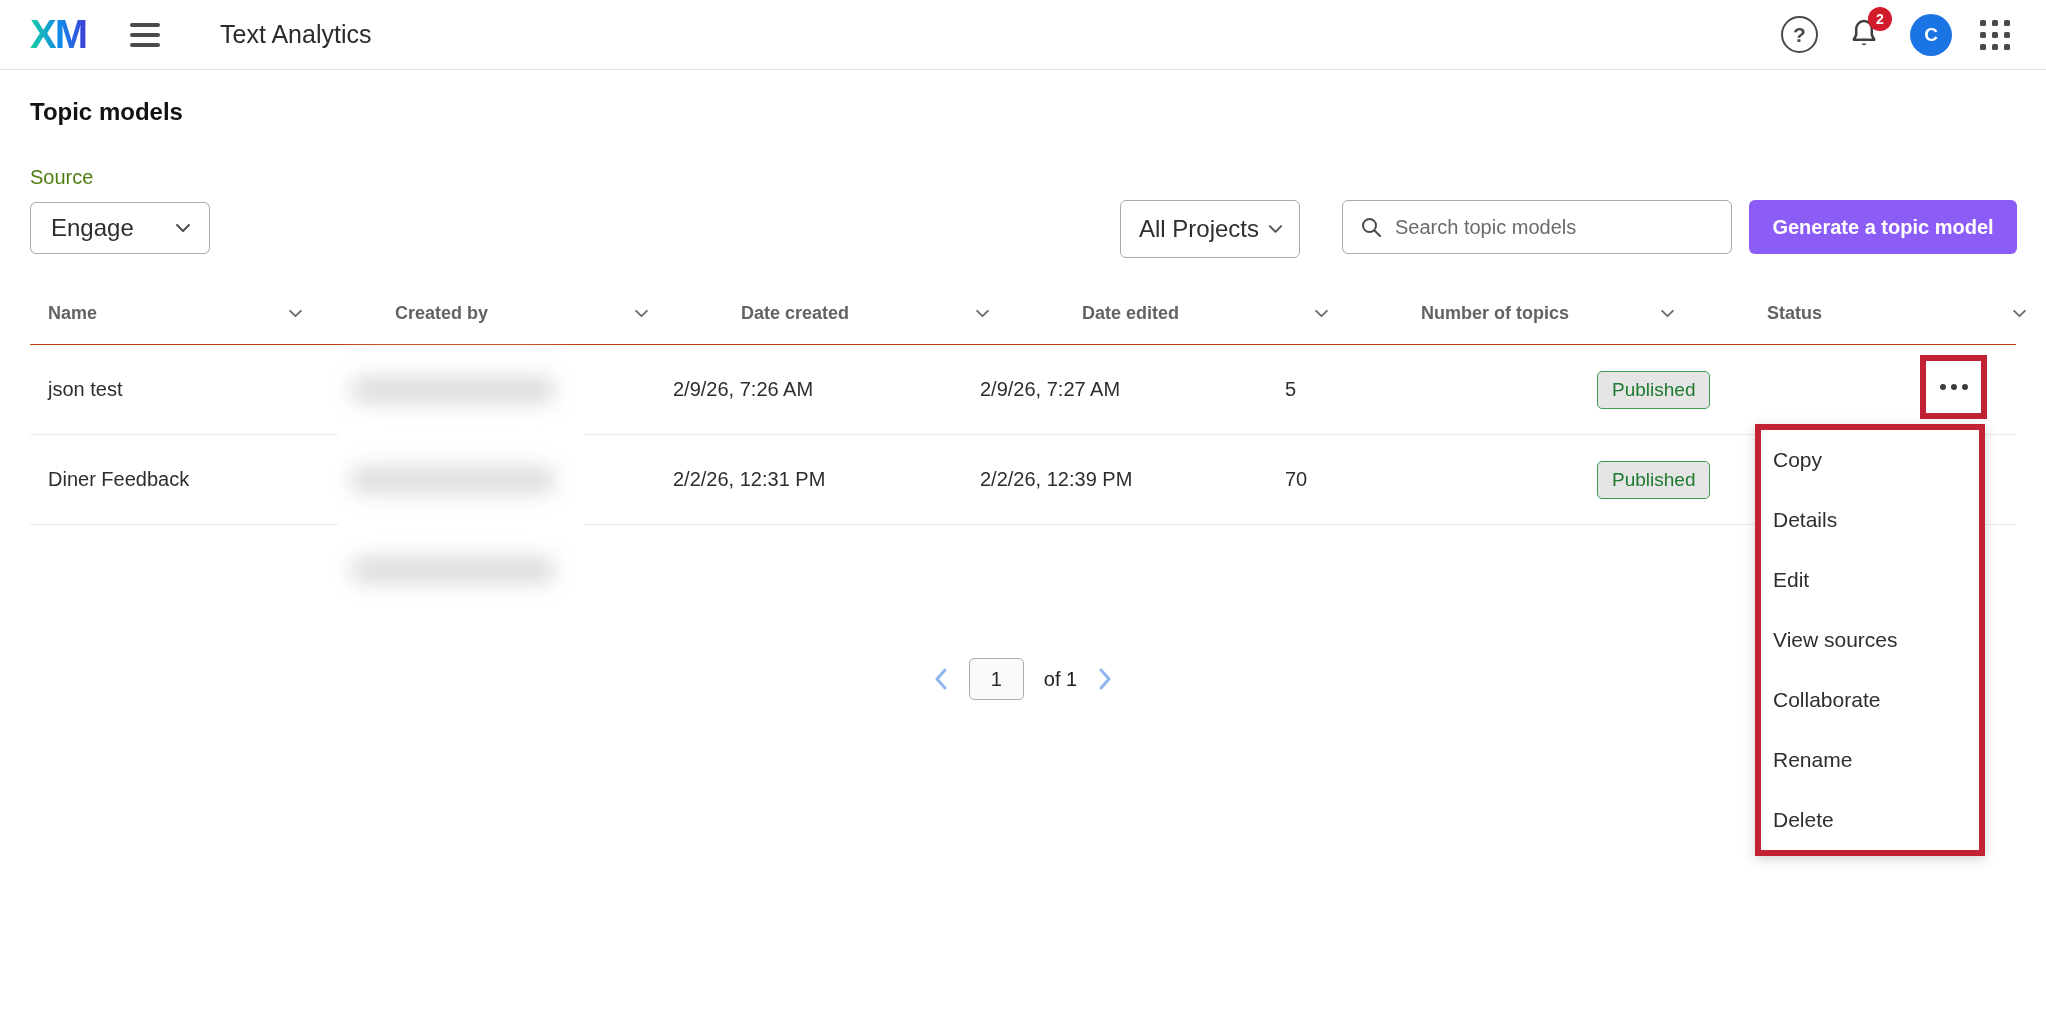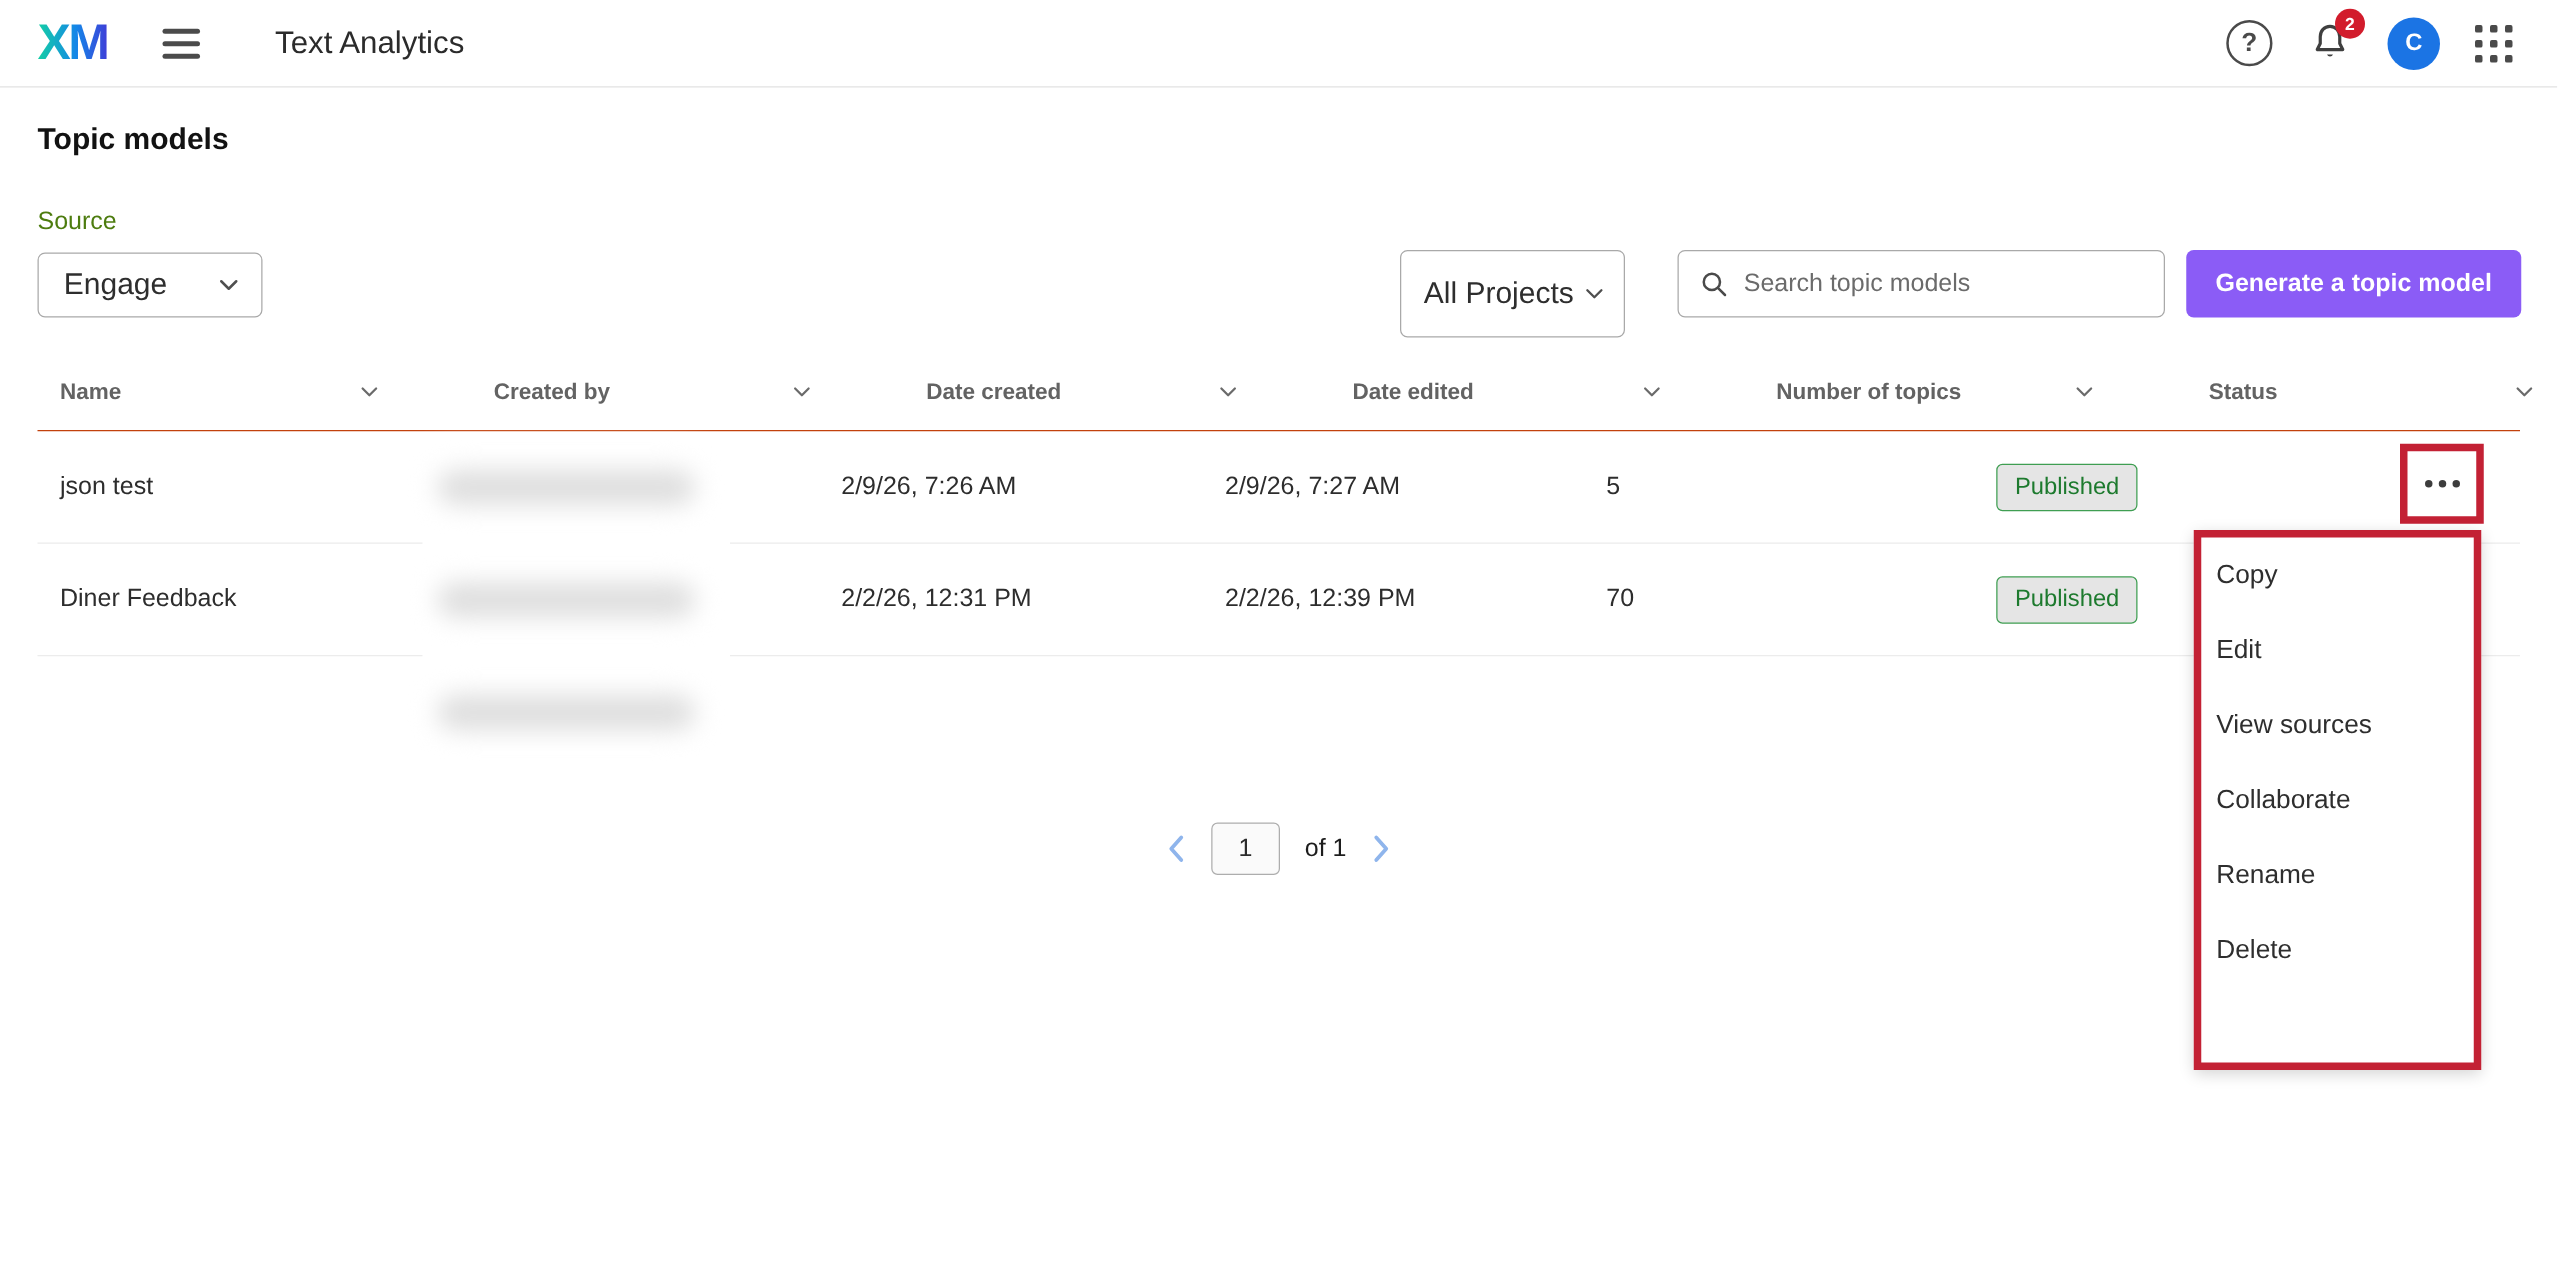--- a/index.html
+++ b/index.html
@@ -21,21 +21,21 @@
   .badge { position:absolute; top:-9px; right:-10px; min-width:24px; height:24px; background:#d21c2c; color:#fff; border-radius:12px; font-size:14px; font-weight:700; display:flex; align-items:center; justify-content:center; padding:0 6px; }
   .avatar { width:42px; height:42px; border-radius:50%; background:#1b74e4; color:#fff; font-size:19px; font-weight:700; display:flex; align-items:center; justify-content:center; border:none; cursor:pointer; }
   .grid-icon { display:grid; grid-template-columns:repeat(3,6px); grid-template-rows:repeat(3,6px); gap:6px; }
   .grid-icon i { width:6px; height:6px; background:#4a4a4a; border-radius:1.5px; }
 
   
   .heading { position:absolute; left:30px; top:98px; font-size:24px; font-weight:700; color:#121212; }
   .source-label { position:absolute; left:30px; top:166px; font-size:20px; color:#4d7c0f; }
   .select { display:flex; align-items:center; justify-content:space-between; background:#fff; border:1px solid #a9a9a9; border-radius:6px; cursor:pointer; font-size:24px; color:#2e2e2e; }
   .select-source { position:absolute; left:30px; top:202px; width:180px; height:52px; padding:0 18px 0 20px; }
-  .select-projects { position:absolute; left:1120px; top:200px; width:180px; height:70px; padding:0 16px 0 18px; }
+  .select-projects { position:absolute; left:1120px; top:200px; width:180px; height:58px; padding:0 16px 0 18px; }
   .searchbox { position:absolute; left:1342px; top:200px; width:390px; height:54px; border:1px solid #a9a9a9; border-radius:6px; display:flex; align-items:center; padding:0 14px 0 16px; background:#fff; }
   .searchbox input { border:none; outline:none; flex:1; margin-left:12px; font-size:20px; color:#2e2e2e; font-family:"Liberation Sans",sans-serif; background:transparent; }
   .searchbox input::placeholder { color:#6b6b6b; }
   .btn-primary { position:absolute; left:1749px; top:200px; width:268px; height:54px; background:#8b5cf6; border:none; border-radius:6px; color:#fff; font-size:20px; font-weight:600; cursor:pointer; font-family:"Liberation Sans",sans-serif; }
 
   
   .table { position:absolute; left:30px; top:282px; width:1986px; z-index:1; }
   .tr { display:grid; grid-template-columns:331px 312px 307px 305px 312px 318px 1fr; align-items:center; }
   .thead { height:63px; border-bottom:1px solid #c2410c;gap:34px; }
   .th { display:flex; align-items:center; justify-content:space-between; padding-right:58px; font-size:18px; font-weight:700; color:#636363; }
@@ -209,20 +209,21 @@
   <div class="ellipsis-box">
     <span class="dots">
         <i></i>
         <i></i>
         <i></i>
       </span>
   </div>
 
   <div class="context-menu">
     <div class="menu-item">Copy</div>
+    <div class="menu-item">Details</div>
     <div class="menu-item">Edit</div>
     <div class="menu-item">View sources</div>
     <div class="menu-item">Collaborate</div>
     <div class="menu-item">Rename</div>
     <div class="menu-item">Delete</div>
   </div>
 
   <div class="pagination">
     <button class="page-chev">
       <svg width="16" height="24" viewBox="0 0 16 24">

